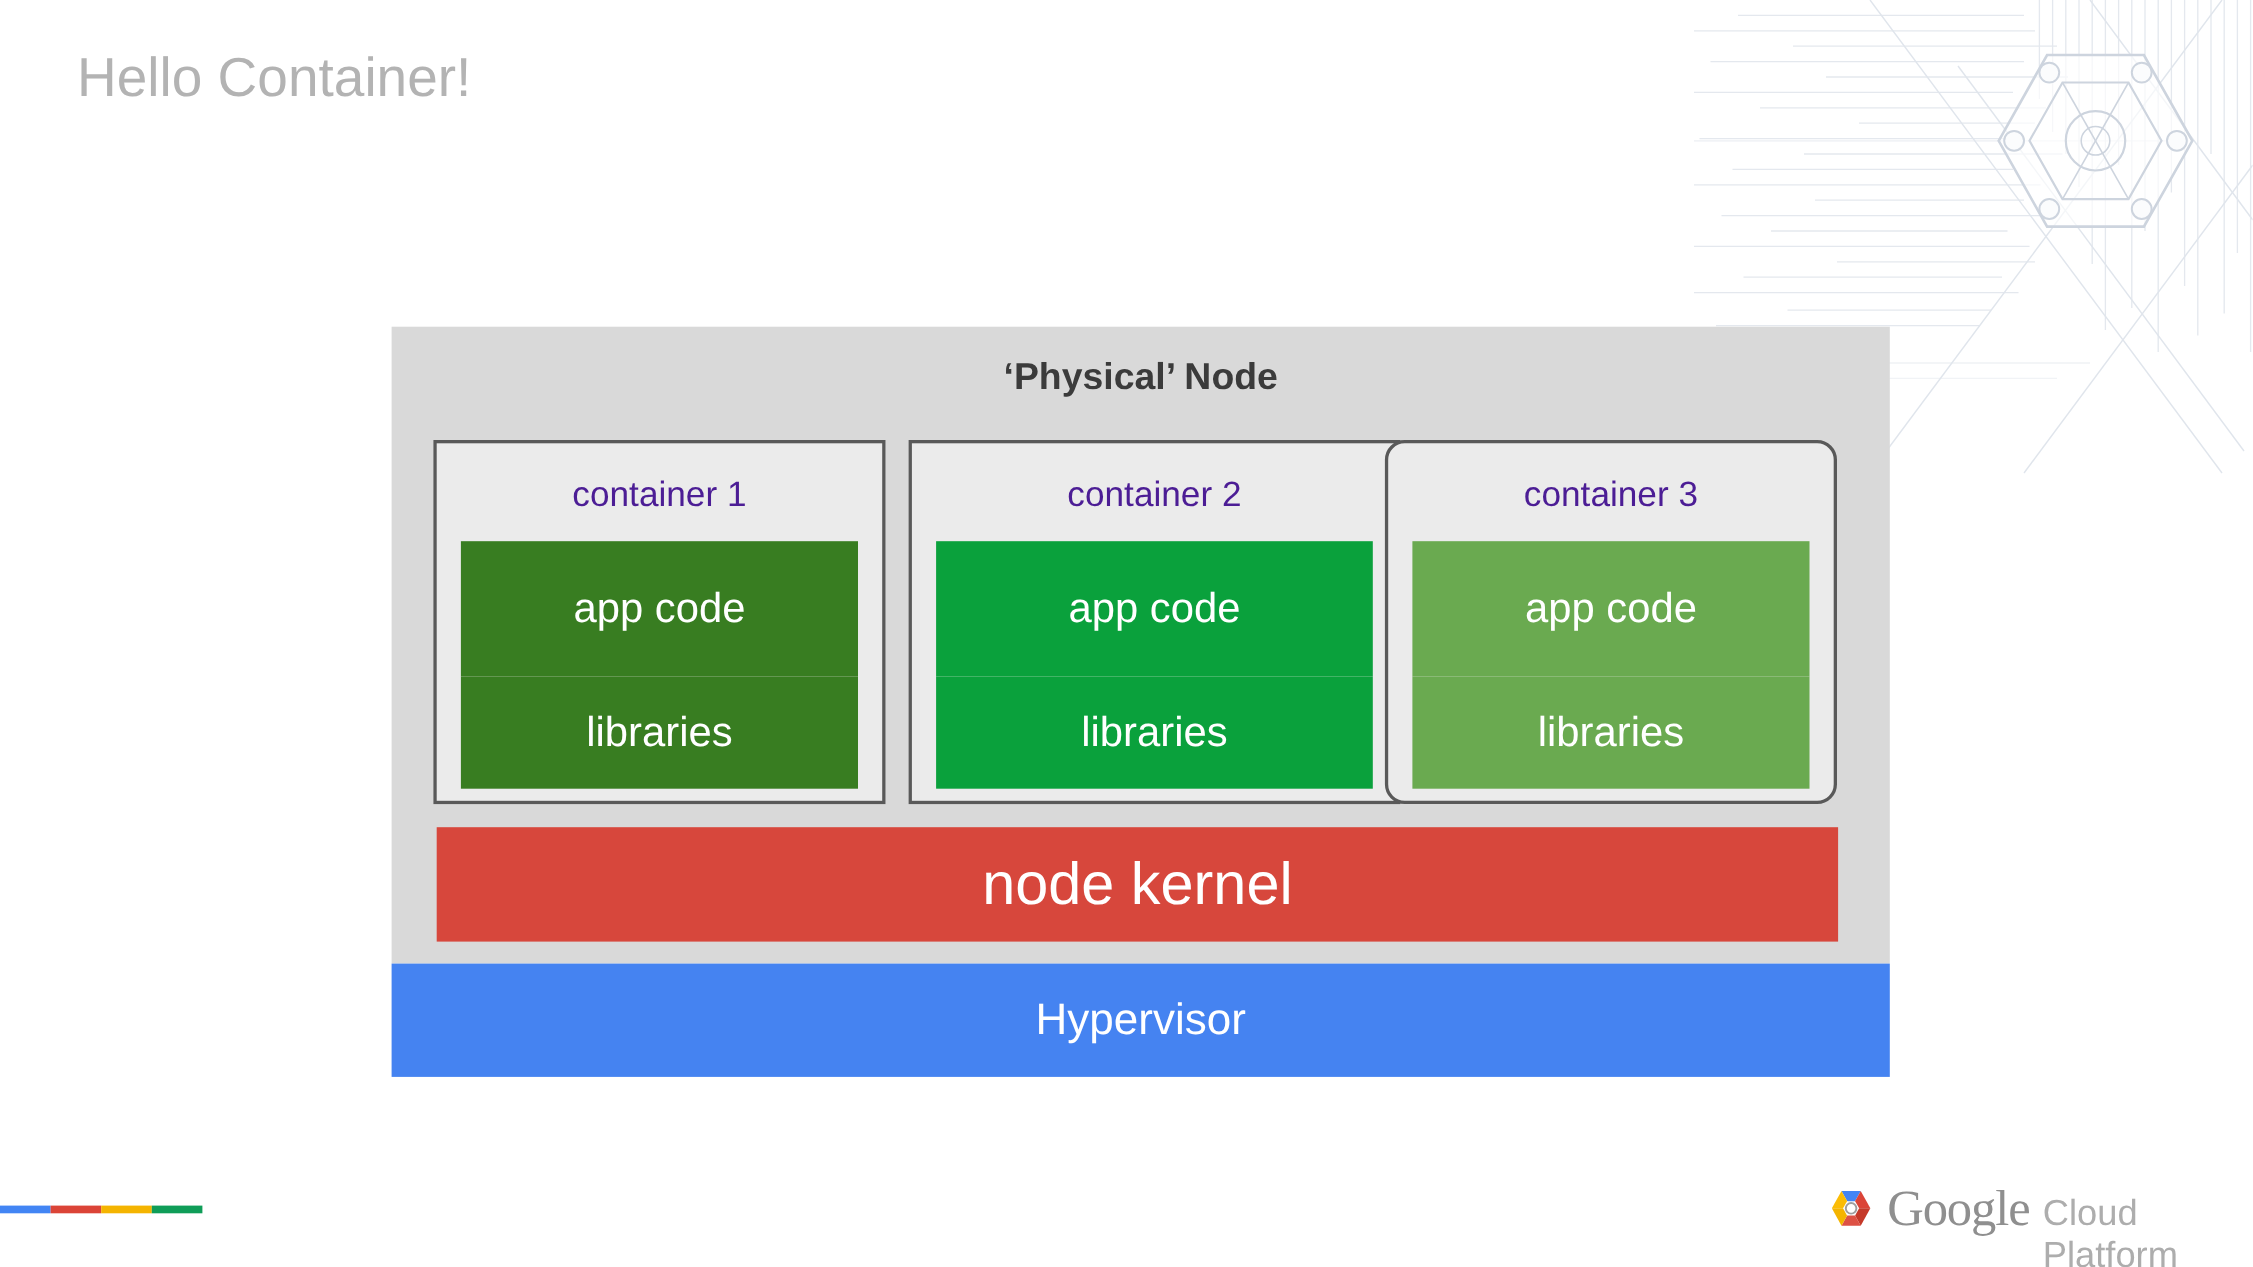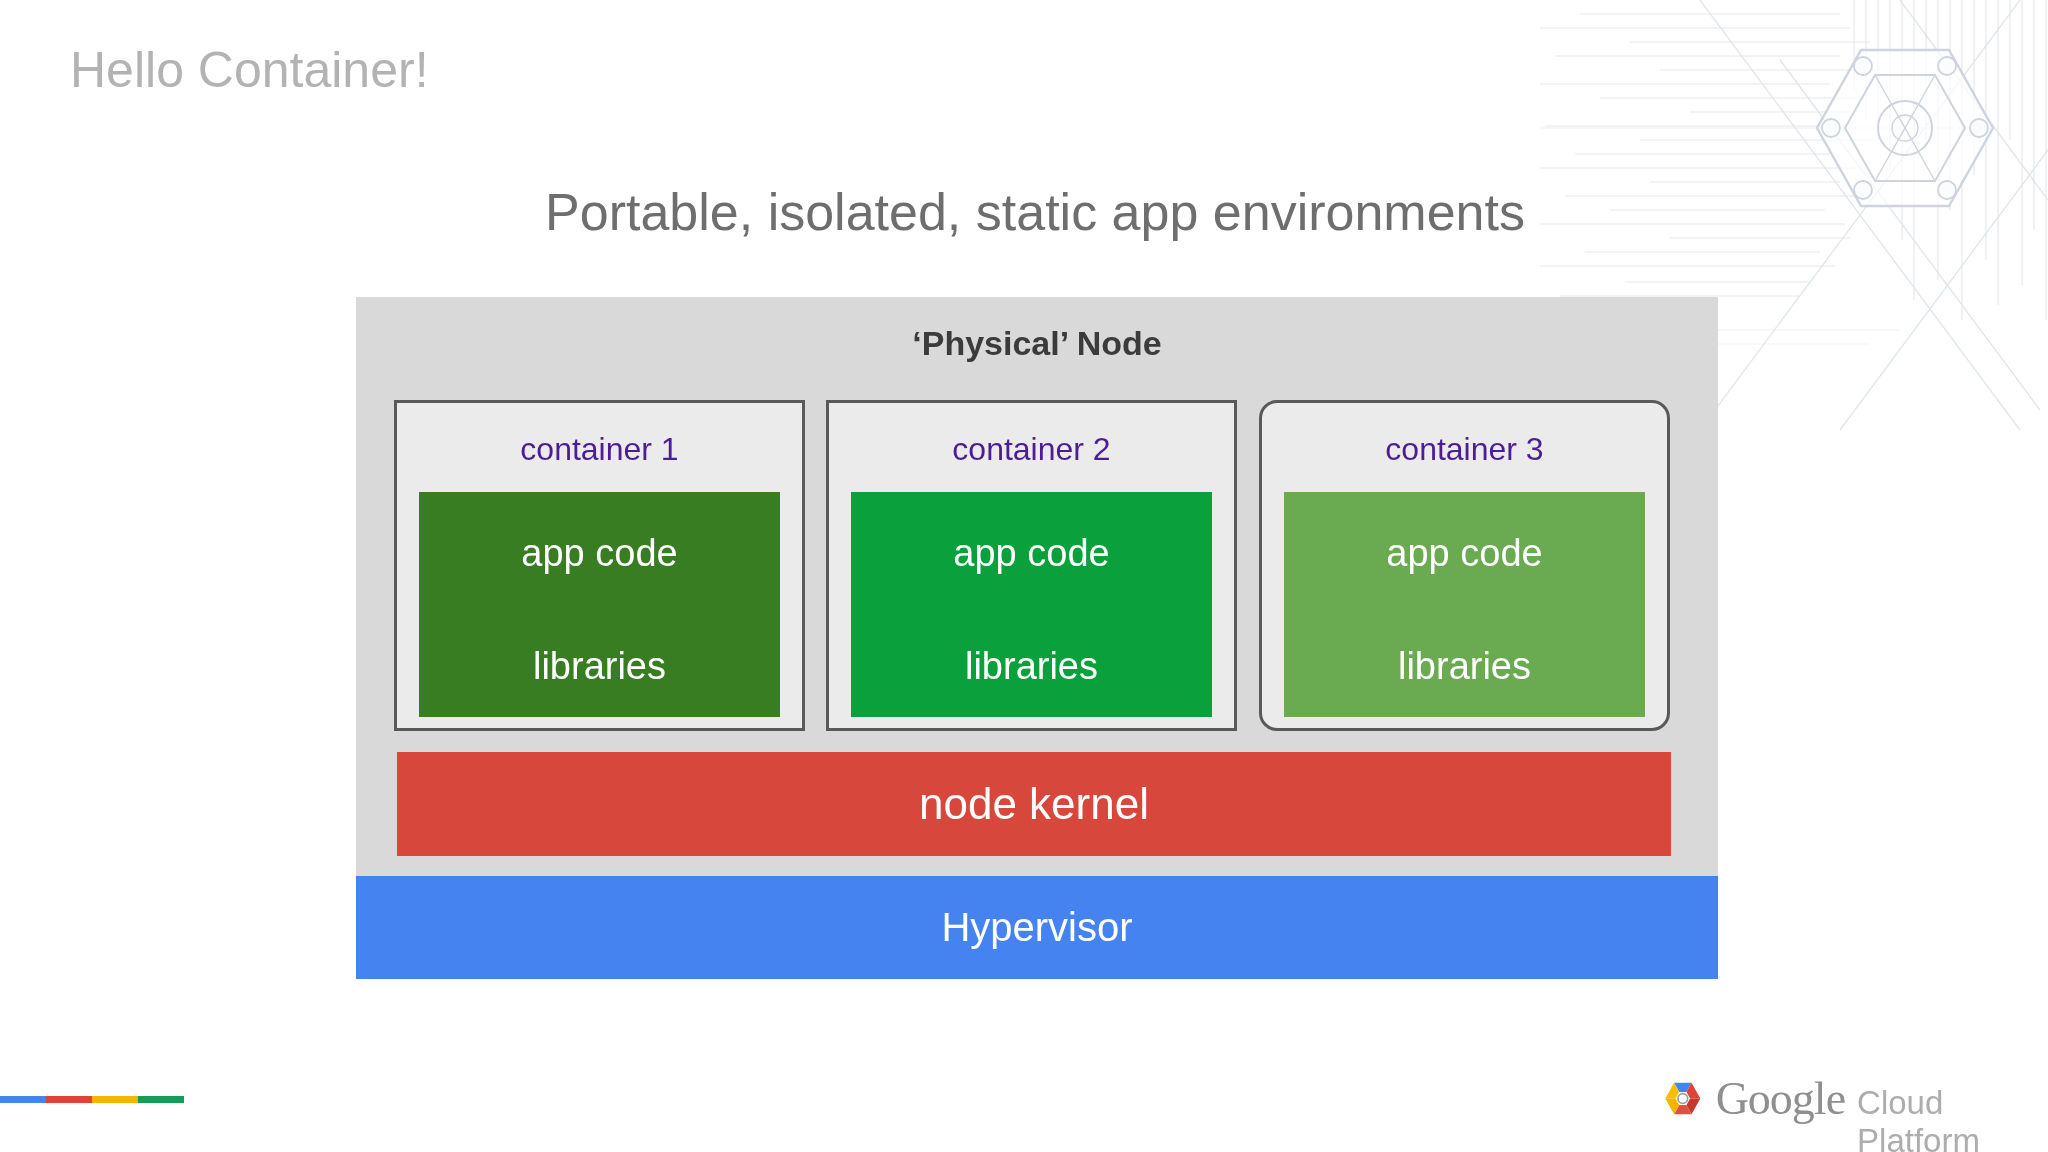--- a/index.html
+++ b/index.html
@@ -29,38 +29,38 @@
   }
   .node-label{
     position:absolute;left:0;top:27px;width:100%;
     text-align:center;font-size:34px;font-weight:700;color:#3b3b3b;
   }
   .container-box{
     position:absolute;top:400px;width:405px;height:325px;
     border:3px solid #595959;background:#ebebeb;
   }
   .container-box.c1{left:394px;}
-  .container-box.c2{left:826px;}
+  .container-box.c2{left:826px;padding-left:36px;}
   .container-box.c3{left:1259px;border-radius:18px;}
   .container-title{
     position:absolute;top:28px;left:0;width:100%;
     text-align:center;font-size:32px;color:#4c1d95;
   }
   .green-block{
     position:absolute;left:22px;right:22px;height:123px;
     display:flex;align-items:center;justify-content:center;
     color:#ffffff;font-size:38px;
   }
   .green-block.app{top:89px;}
   .green-block.lib{top:212px;height:102px;}
 
   .kernel-bar{
     position:absolute;left:397px;top:752px;width:1274px;height:104px;
     display:flex;align-items:center;justify-content:center;
-    color:#ffffff;font-size:44px;
+    color:#ffffff;font-size:54px;
   }
   .hypervisor-bar{
     position:absolute;left:356px;top:876px;width:1362px;height:103px;
     display:flex;align-items:center;justify-content:center;
     color:#ffffff;font-size:40px;
   }
 
   
   .accent-bar{position:absolute;left:0;top:1096px;height:7px;display:flex;}
   .accent-bar span{display:block;width:46px;height:7px;}
@@ -147,21 +147,20 @@
           <circle cx="407" cy="66" r="9"></circle>
         <circle cx="291" cy="128" r="9"></circle>
           <circle cx="439" cy="128" r="9"></circle>
         <circle cx="323" cy="190" r="9"></circle>
           <circle cx="407" cy="190" r="9"></circle>
       </g>
     </g>
   </svg>
 
   <div class="hello">Hello Container!</div>
-  <div class="subtitle">Portable, isolated, static app environments</div>
 
   <div class="node-box" style="background-color: rgb(217, 217, 217);">
     <div class="node-label">‘Physical’ Node</div>
   </div>
 
   <div class="container-box c1">
     <div class="container-title">container 1</div>
     <div class="green-block app" style="background-color: rgb(56, 125, 33);">app code</div>
     <div class="green-block lib" style="background-color: rgb(56, 125, 33);">libraries</div>
   </div>

